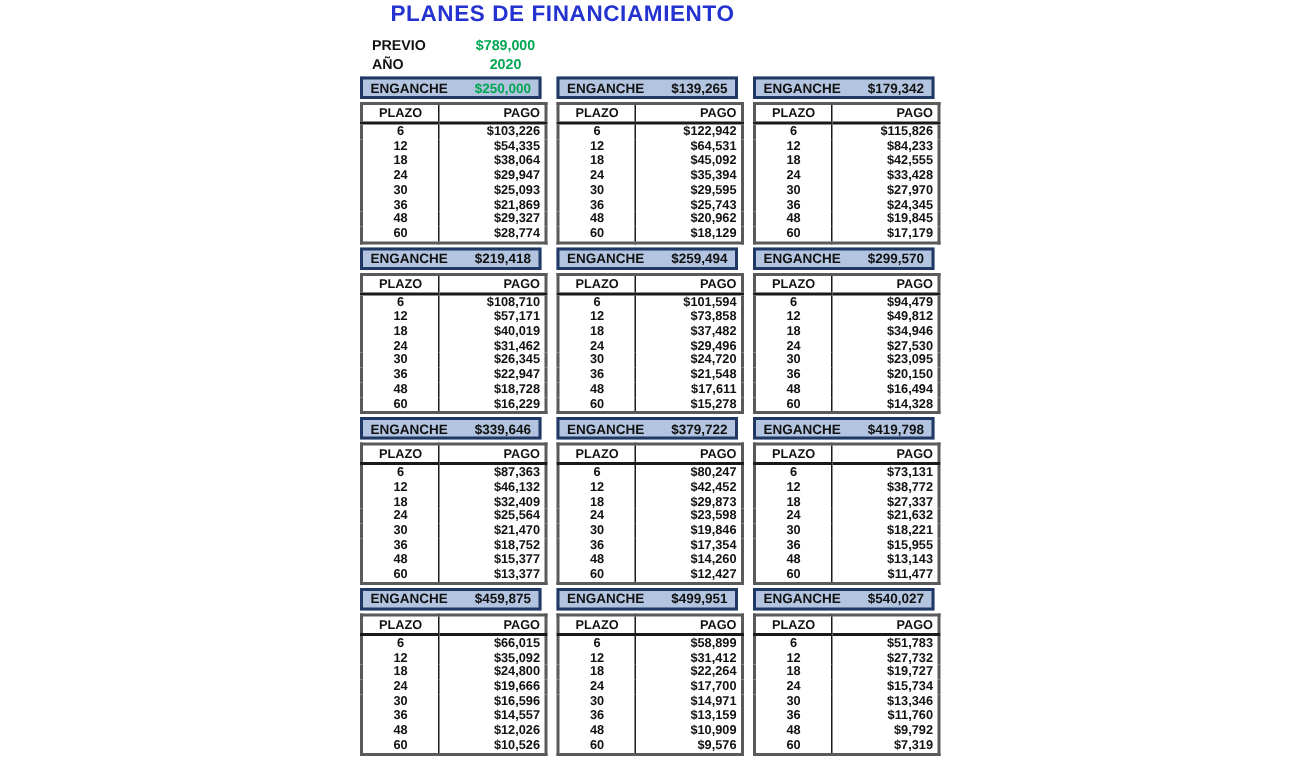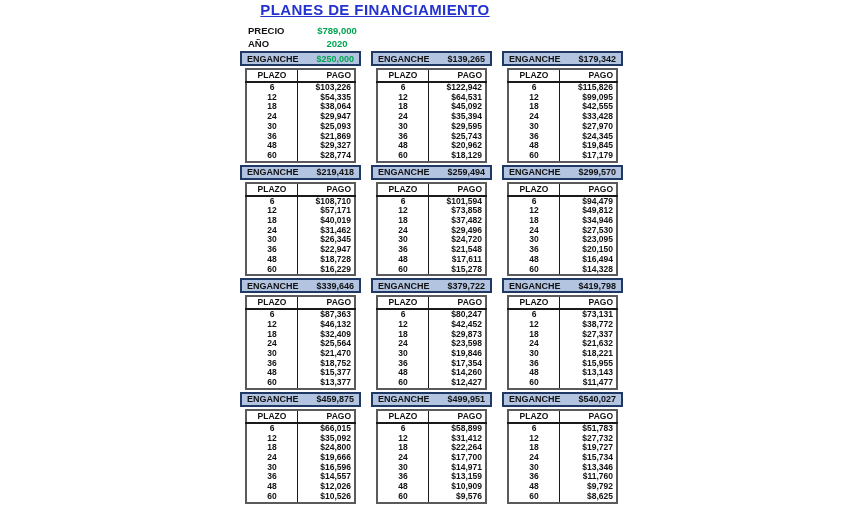--- a/index.html
+++ b/index.html
@@ -4,41 +4,41 @@
 <style>
   html,body { margin:0; padding:0; }
   body {
     width:868px; height:520px; background:#ffffff; position:relative; overflow:hidden;
     font-family:"Liberation Sans", sans-serif;
     --title-blue:#2433d0; --green:#00a651; --header-fill:#b2c4e0;
     --header-border:#1f3864; --banner-bg:#ffff00; --banner-text:#9c0000;
   }
   .title {
     position:absolute; top:1px; left:0; width:750px; text-align:center;
-    font-size:15px; font-weight:bold; color:var(--title-blue); letter-spacing:.4px;text-decoration:underline;
+    font-size:15px; font-weight:bold; color:var(--title-blue); letter-spacing:.4px;
   }
   .info { position:absolute; left:248px; top:24px; font-size:9.5px; font-weight:bold; color:#111; }
   .info-row { display:flex; height:13px; align-items:center; }
   .info-label { width:58px; }
   .info-value { width:62px; text-align:center; color:var(--green); }
 
   #plans-grid {
     position:absolute; left:240px; top:51px;
     display:grid; grid-template-columns:repeat(3,121px); column-gap:10px; row-gap:2px;
   }
   .plan { width:121px; }
   .plan-header {
     box-sizing:border-box; height:15px; background:var(--header-fill);
     border:2px solid var(--header-border);
     display:flex; align-items:center; justify-content:space-between;
     padding:0 5px; font-size:9px; font-weight:bold; color:#111;
   }
   .plan-header .amt.green { color:var(--green); }
   table.plan-table {
-    width:111px; margin:2px auto 0; border-collapse:collapse; table-layout:fixed;
+    width:125px; margin:2px auto 0; border-collapse:collapse; table-layout:fixed;
     font-size:8.5px; font-weight:bold; color:#111; border:2px solid #5a5a5a;
   }
   table.plan-table th {
     height:11px; line-height:11px; padding:0; text-align:center;
     border-bottom:2px solid #1a1a1a; font-size:8.5px;
   }
   table.plan-table th + th, table.plan-table td + td { border-left:1px solid #1a1a1a; }
   table.plan-table td { height:9.7px; line-height:9.7px; padding:0; }
   table.plan-table .plazo { width:50px; text-align:center; }
   table.plan-table .pago  { text-align:right; padding-right:3px; }
@@ -50,21 +50,21 @@
     color:var(--banner-text); letter-spacing:.2px;
   }
 </style>
 </head>
 <body style="--title-blue: #2433d0; --green: #00a651; --header-fill: #b2c4e0; --header-border: #1f3864; --banner-bg: #ffff00; --banner-text: #9c0000;">
 
 <div class="title">PLANES DE FINANCIAMIENTO</div>
 
 <div class="info">
   <div class="info-row">
-    <span class="info-label">PRECIO</span>
+    <span class="info-label">PREVIO</span>
     <span class="info-value">$789,000</span>
   </div>
   <div class="info-row">
     <span class="info-label">AÑO</span>
     <span class="info-value">2020</span>
   </div>
 </div>
 
 <div id="plans-grid">
   <div class="plan">
@@ -177,21 +177,21 @@
           <th class="pago">PAGO</th>
         </tr>
       </thead>
       <tbody>
           <tr>
             <td class="plazo">6</td>
             <td class="pago">$115,826</td>
           </tr>
           <tr>
             <td class="plazo">12</td>
-            <td class="pago">$99,095</td>
+            <td class="pago">$84,233</td>
           </tr>
           <tr>
             <td class="plazo">18</td>
             <td class="pago">$42,555</td>
           </tr>
           <tr>
             <td class="plazo">24</td>
             <td class="pago">$33,428</td>
           </tr>
           <tr>
@@ -642,20 +642,20 @@
           <tr>
             <td class="plazo">36</td>
             <td class="pago">$11,760</td>
           </tr>
           <tr>
             <td class="plazo">48</td>
             <td class="pago">$9,792</td>
           </tr>
           <tr>
             <td class="plazo">60</td>
-            <td class="pago">$8,625</td>
+            <td class="pago">$7,319</td>
           </tr>
         </tbody>
     </table>
   </div>
 </div>
 
 <div class="footer-banner">COTIZACION SUJETA A APROBACION Y CAMBIOS SIN PREVIO AVISO</div>
 
 </body></html>

